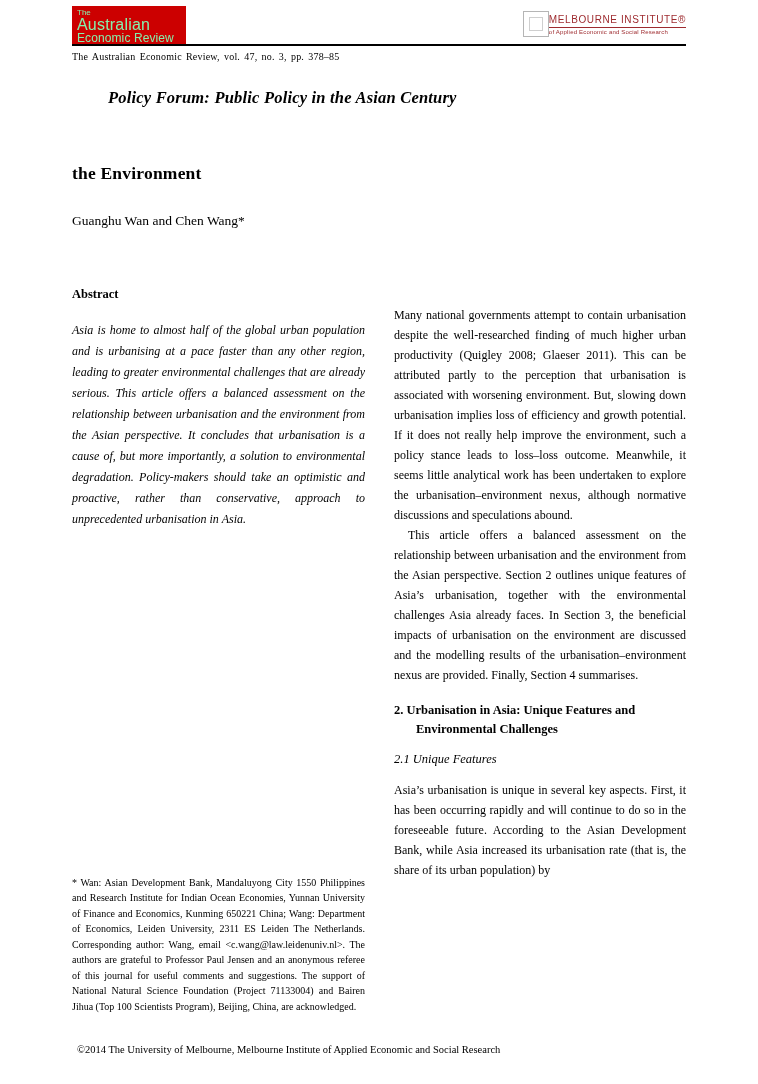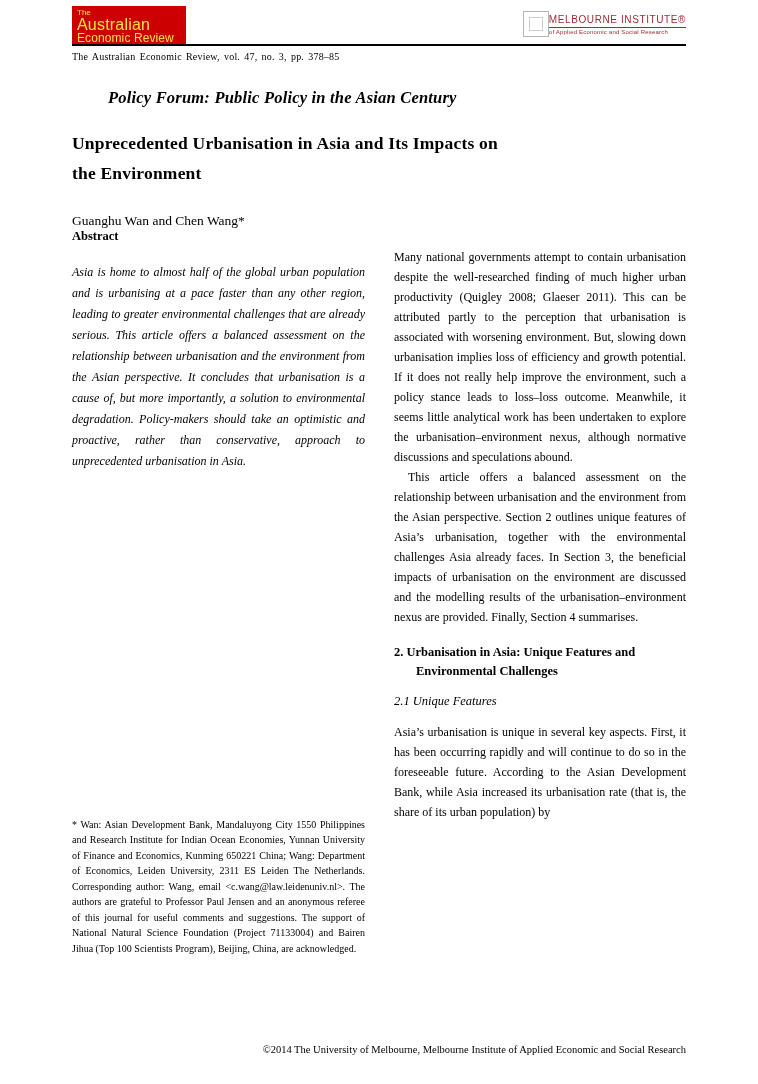--- a/index.html
+++ b/index.html
@@ -17,21 +17,21 @@
 
   
   .header-row {
     display: flex;
     justify-content: space-between;
     align-items: flex-start;
     border-bottom: 2px solid #000;
   }
   .journal-logo {
     background: #cc0000;
-    color: #fde047;
+    color: #86efac;
     width: 114px;
     height: 38px;
     padding: 2px 5px 2px 5px;
     font-family: "Liberation Sans", sans-serif;
     line-height: 1;
   }
   .logo-the { font-size: 8px; line-height: 9px; }
   .logo-australian { font-size: 16px; line-height: 15px; letter-spacing: 0.2px; }
   .logo-econ { font-size: 12px; line-height: 13px; letter-spacing: 0.1px; }
 
@@ -96,20 +96,21 @@
   }
   .authors {
     margin-top: 25px;
     font-size: 13.5px;
   }
 
   
   .columns {
     display: flex;
     gap: 29px;
+    margin-top: 58px;
     height: 727px;
   }
   .col-left {
     width: 293px;
     flex: none;
     display: flex;
     flex-direction: column;
     justify-content: space-between;
   }
   .col-right { width: 292px; flex: none; }
@@ -147,24 +148,24 @@
   .section21-heading {
     margin-top: 13px;
     font-size: 12.5px;
     font-style: italic;
   }
   .para-21 { margin-top: 13px; }
 
   
   .footer {
     position: absolute;
-    left: 64px;
+    left: 77px;
     right: 72px;
     bottom: 26px;
-    text-align: right;
+    text-align: left;
     font-size: 10.5px;
     line-height: 16.5px;
   }
 </style>
 </head>
 <body>
 
 <div class="page">
 
   <div class="header-row">
@@ -180,21 +181,21 @@
         <div class="institute-sub">of Applied Economic and Social Research</div>
       </div>
     </div>
   </div>
 
   <div class="citation">The Australian Economic Review, vol. 47, no. 3, pp. 378–85</div>
 
   <h1 class="forum-title">Policy Forum: Public Policy in the Asian Century</h1>
 
   <h2 class="article-title">
-    <span>Unprecedented Urbanisation in Asia and Its Impacts on</span><br>
+    <br>
     <span>the Environment</span>
   </h2>
 
   <div class="authors">Guanghu Wan and Chen Wang*</div>
 
   <div class="columns">
 
     <div class="col-left">
       <div>
         <div class="col-heading">Abstract</div>

